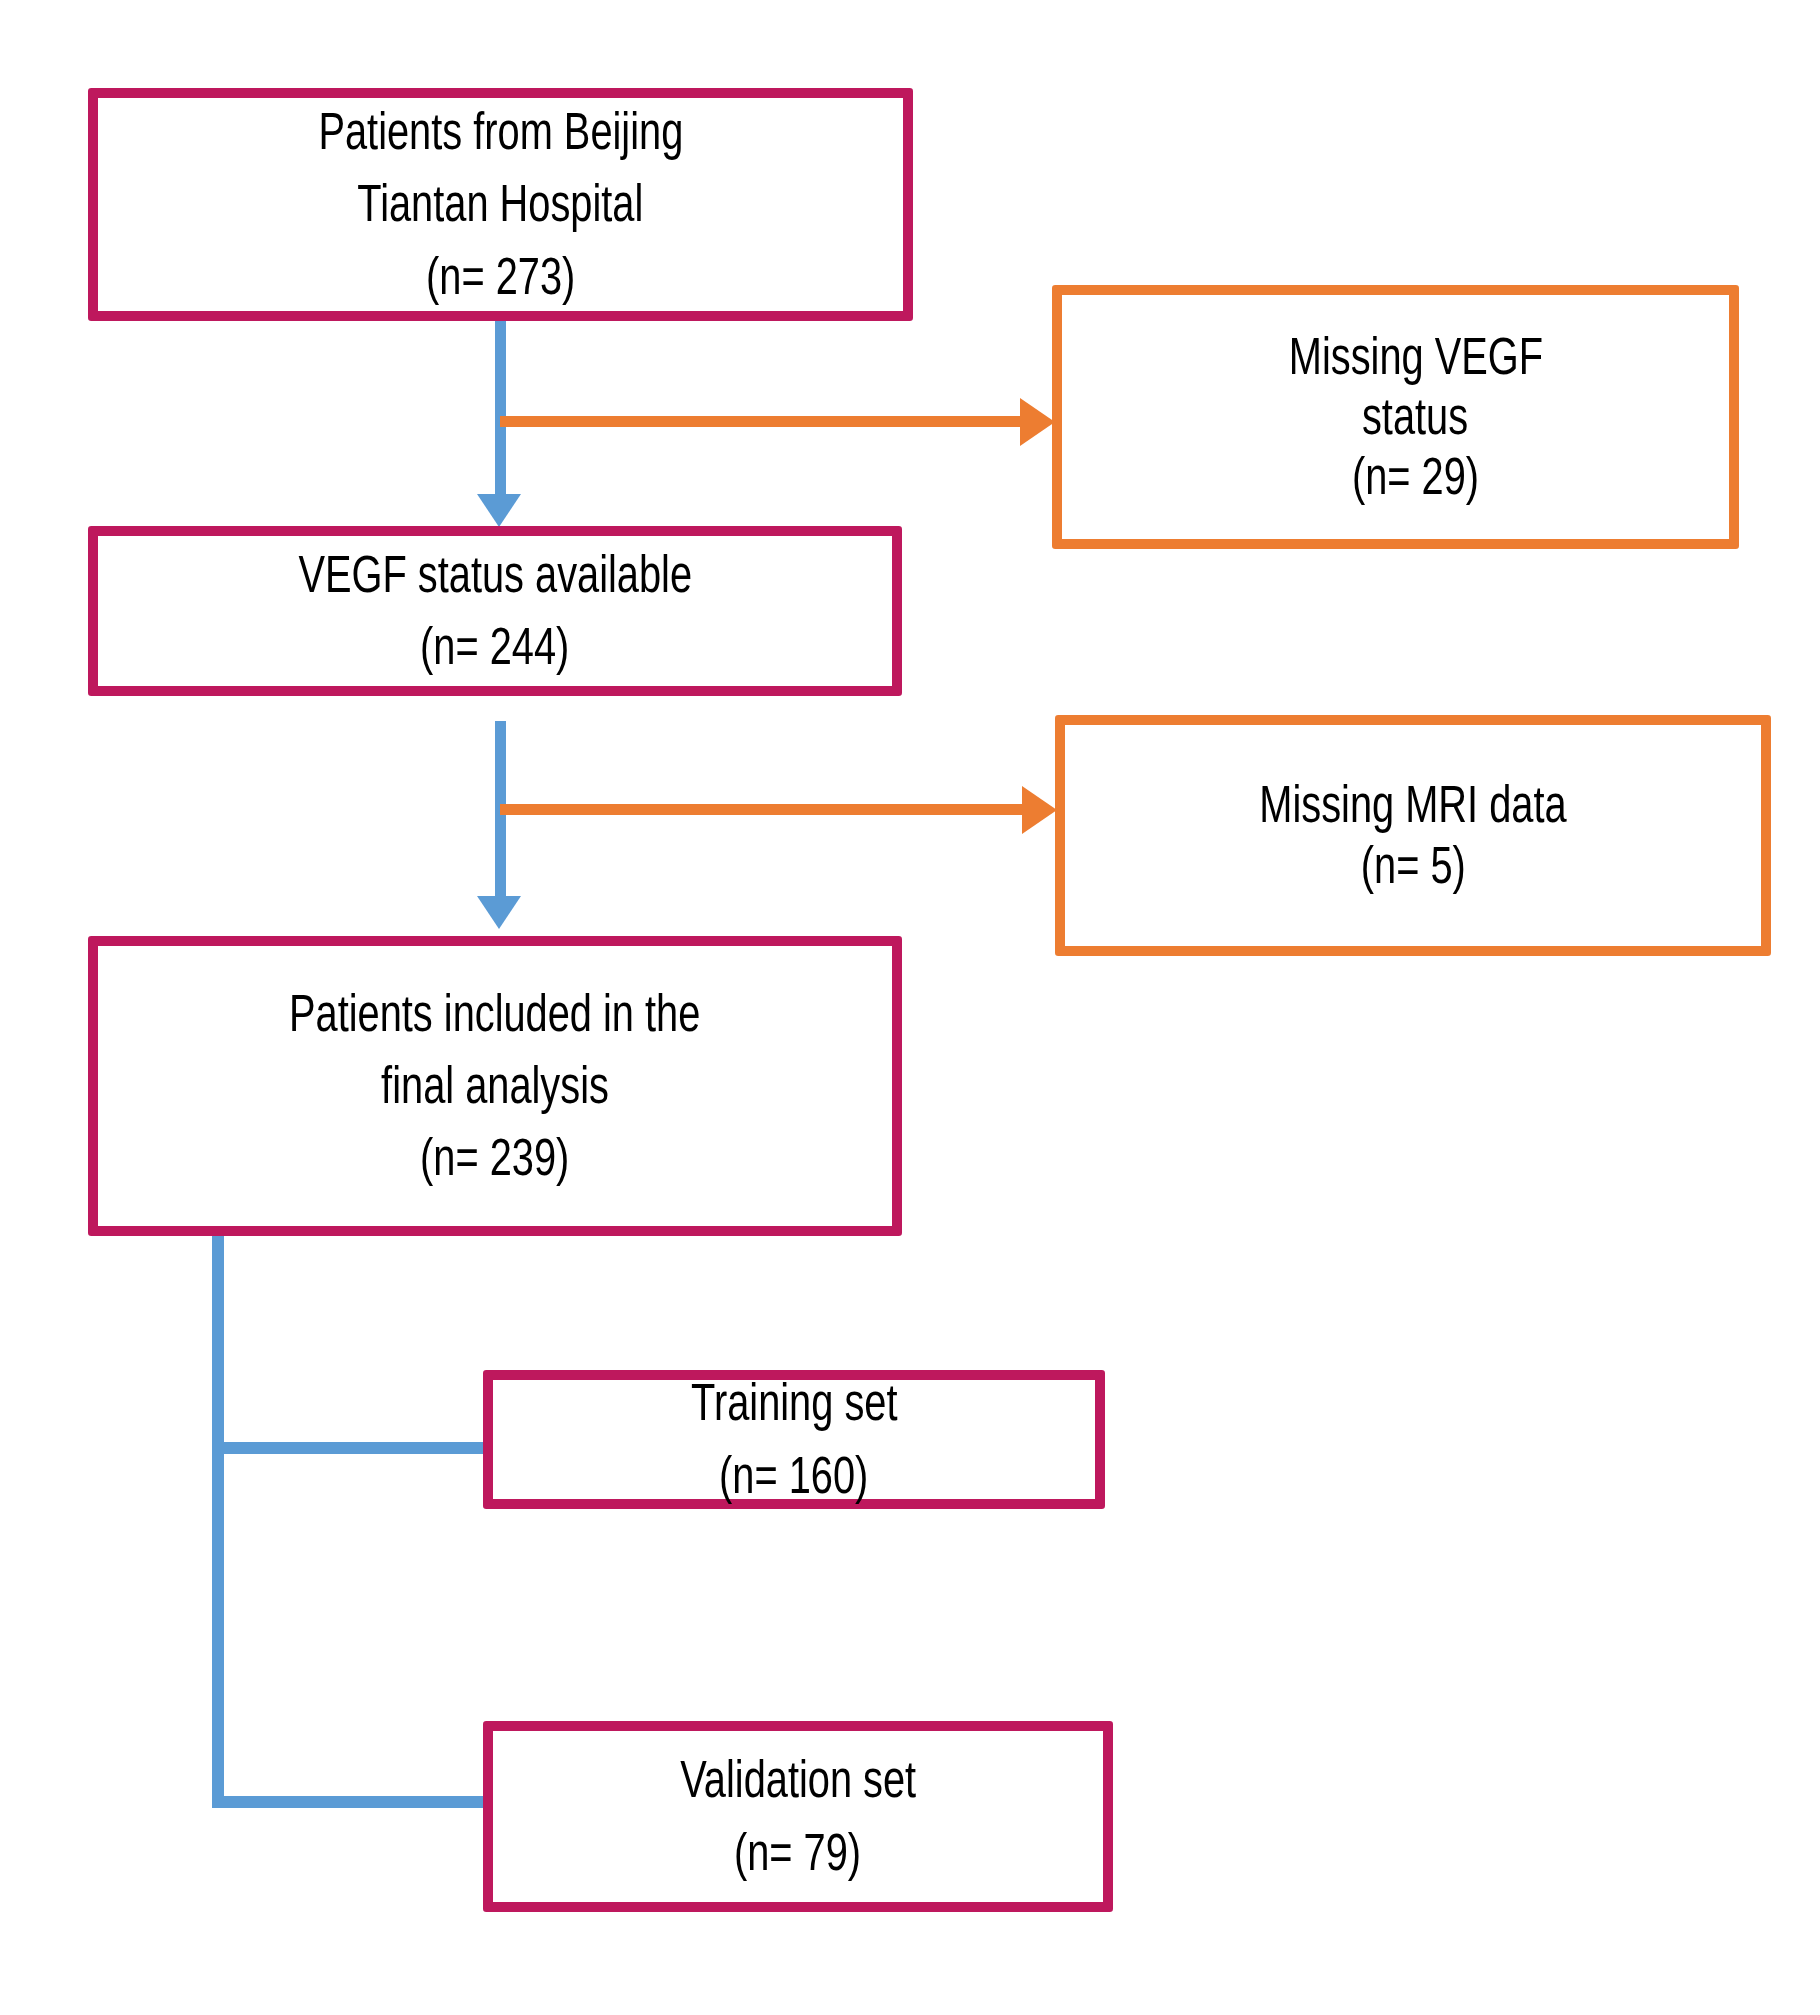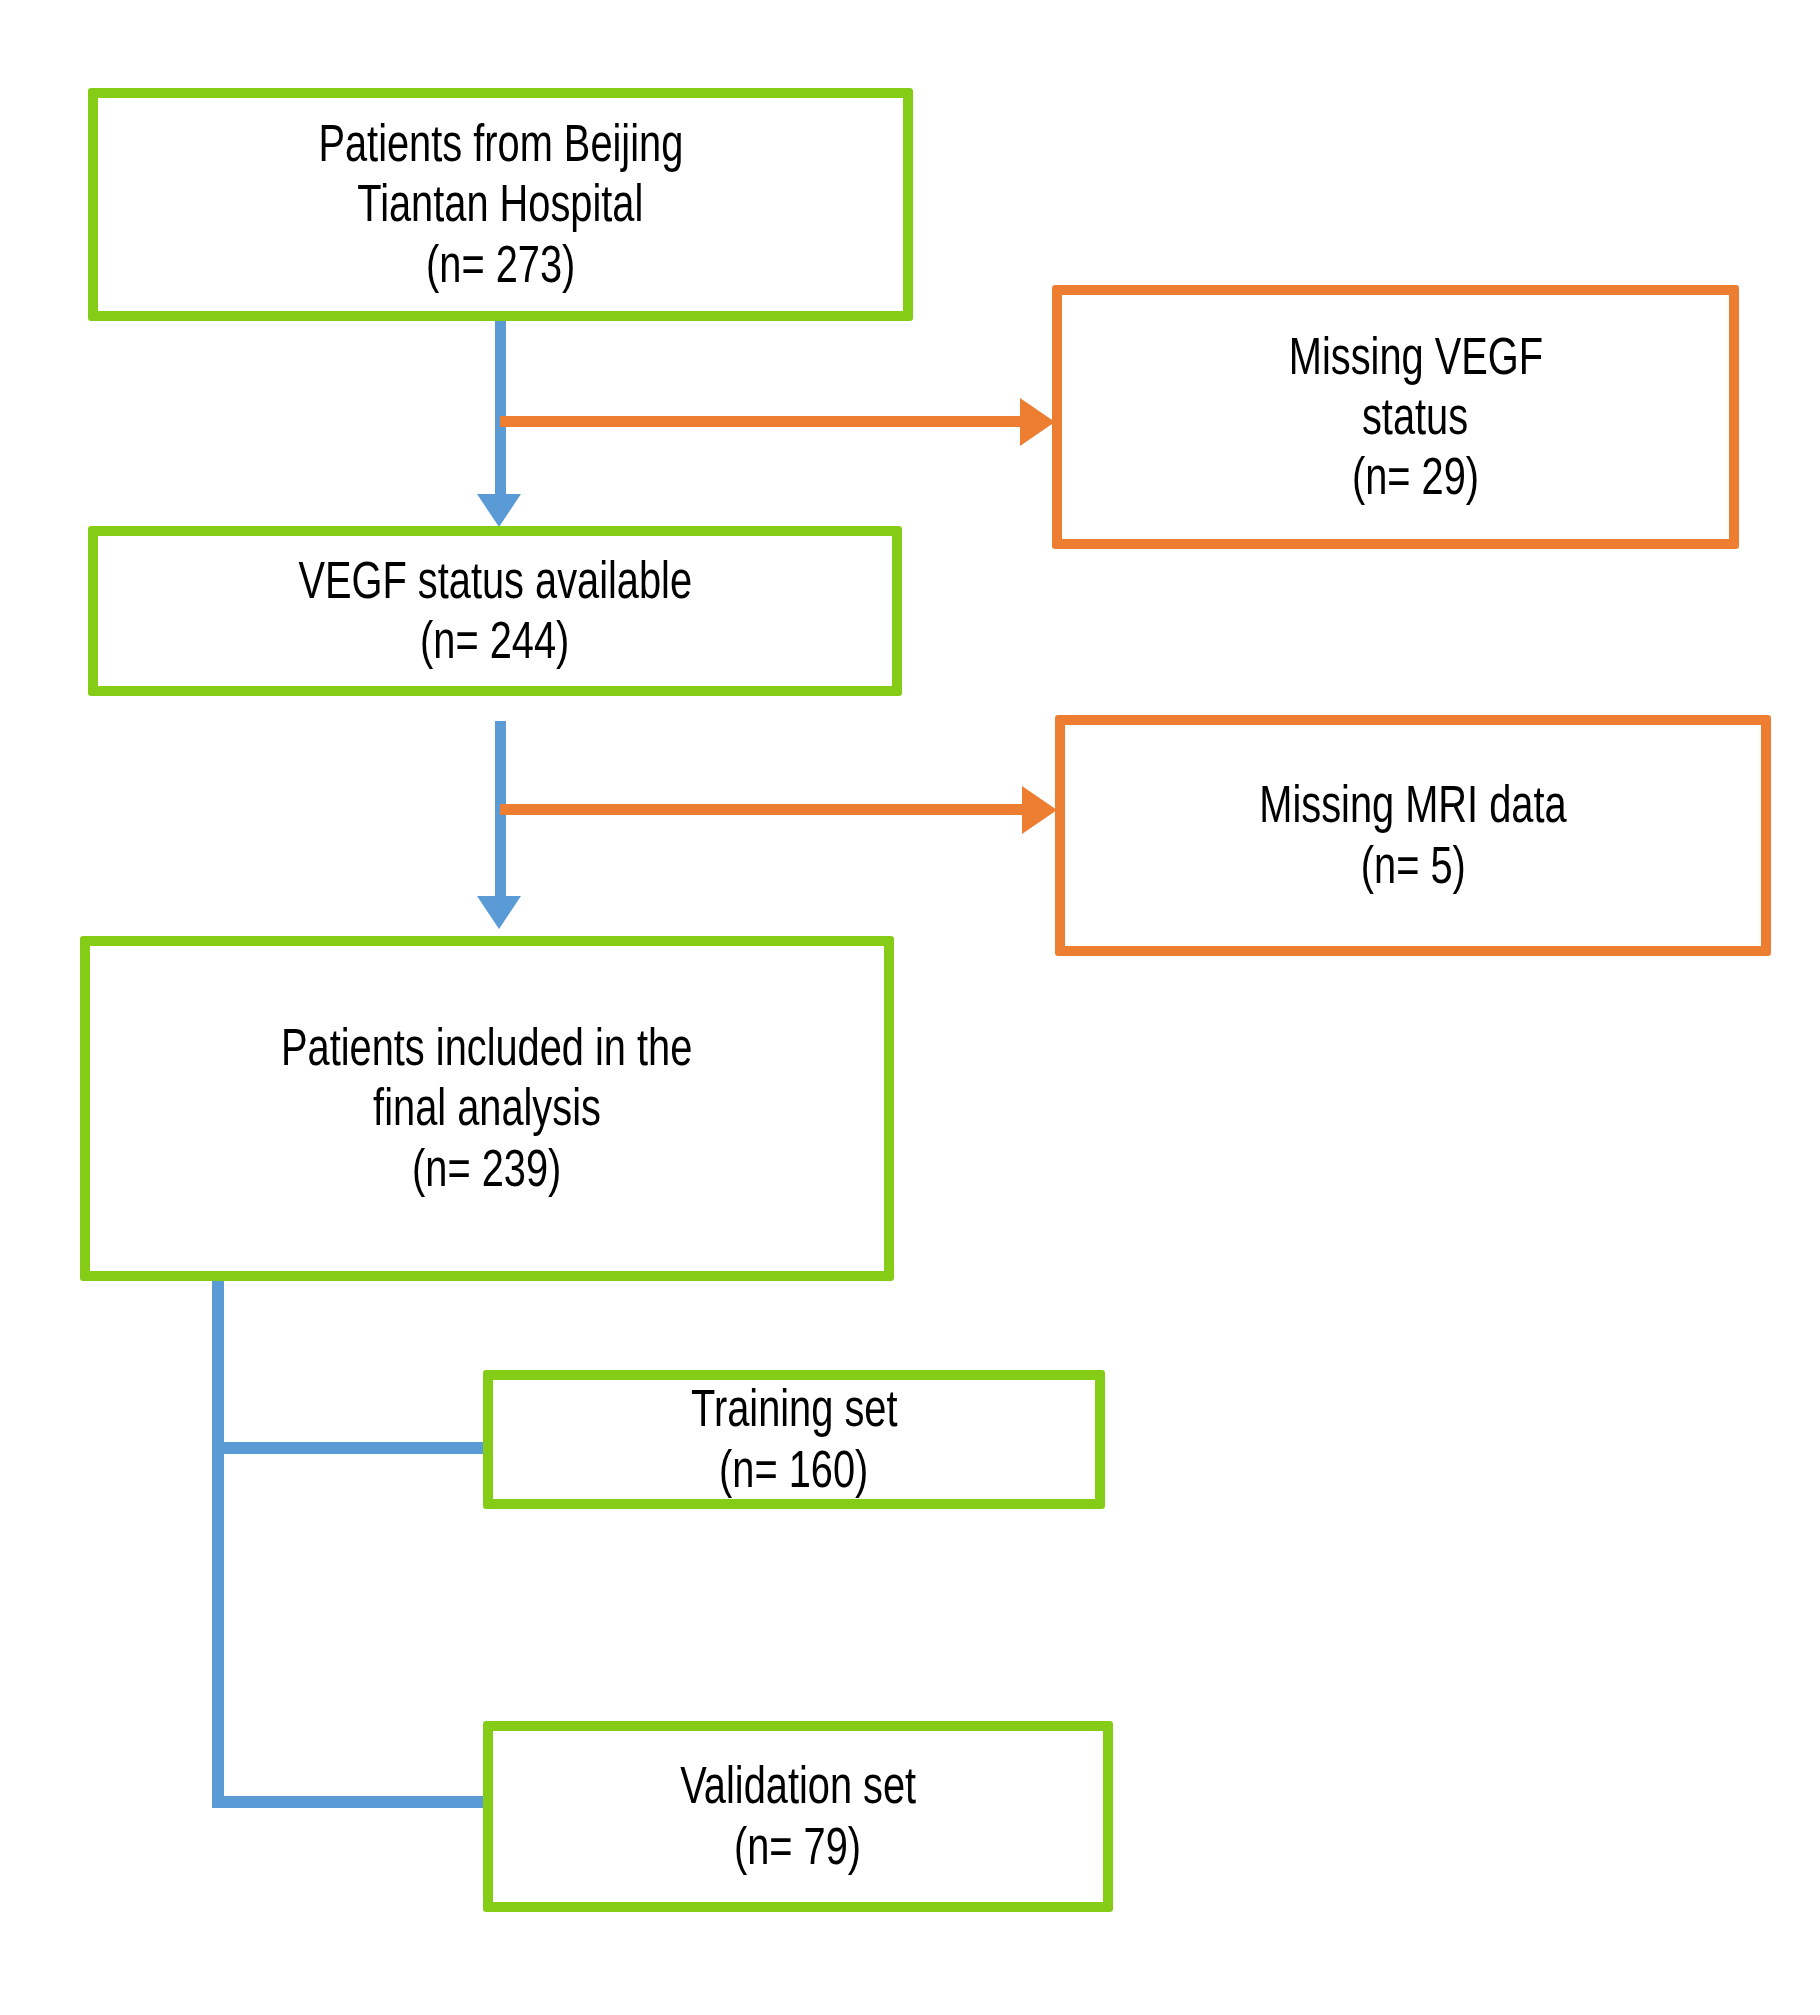--- a/index.html
+++ b/index.html
@@ -30,21 +30,21 @@
   }
   .node .line {
     display: block;
     white-space: nowrap;
     font-size: 51px;
     font-weight: 400;
     transform: scaleX(0.78);
     transform-origin: center center;
     letter-spacing: 0px;
   }
-  .blue-node { border: 10px solid #84cc16; }
+  .blue-node { border: 10px solid #be185d; gap: 12px; }
   .orange-node { border: 10px solid #ED7D31; }
 
   
   .vline {
     position: absolute;
     background: #5B9BD5;
   }
   .hline {
     position: absolute;
     background: #5B9BD5;
@@ -118,21 +118,21 @@
   <div class="node blue-node" style="left:88px; top:526px; width:814px; height:170px;">
     <span class="line">VEGF status available</span>
     <span class="line">(n= 244)</span>
   </div>
 
   <div class="node orange-node" style="left:1055px; top:715px; width:716px; height:241px;">
     <span class="line">Missing MRI data</span>
     <span class="line">(n= 5)</span>
   </div>
 
-  <div class="node blue-node" style="left:80px; top:936px; width:814px; height:345px;">
+  <div class="node blue-node" style="left:88px; top:936px; width:814px; height:300px;">
     <span class="line">Patients included in the</span>
     <span class="line">final analysis</span>
     <span class="line">(n= 239)</span>
   </div>
 
   <div class="node blue-node" style="left:483px; top:1370px; width:622px; height:139px;">
     <span class="line">Training set</span>
     <span class="line">(n= 160)</span>
   </div>
 

